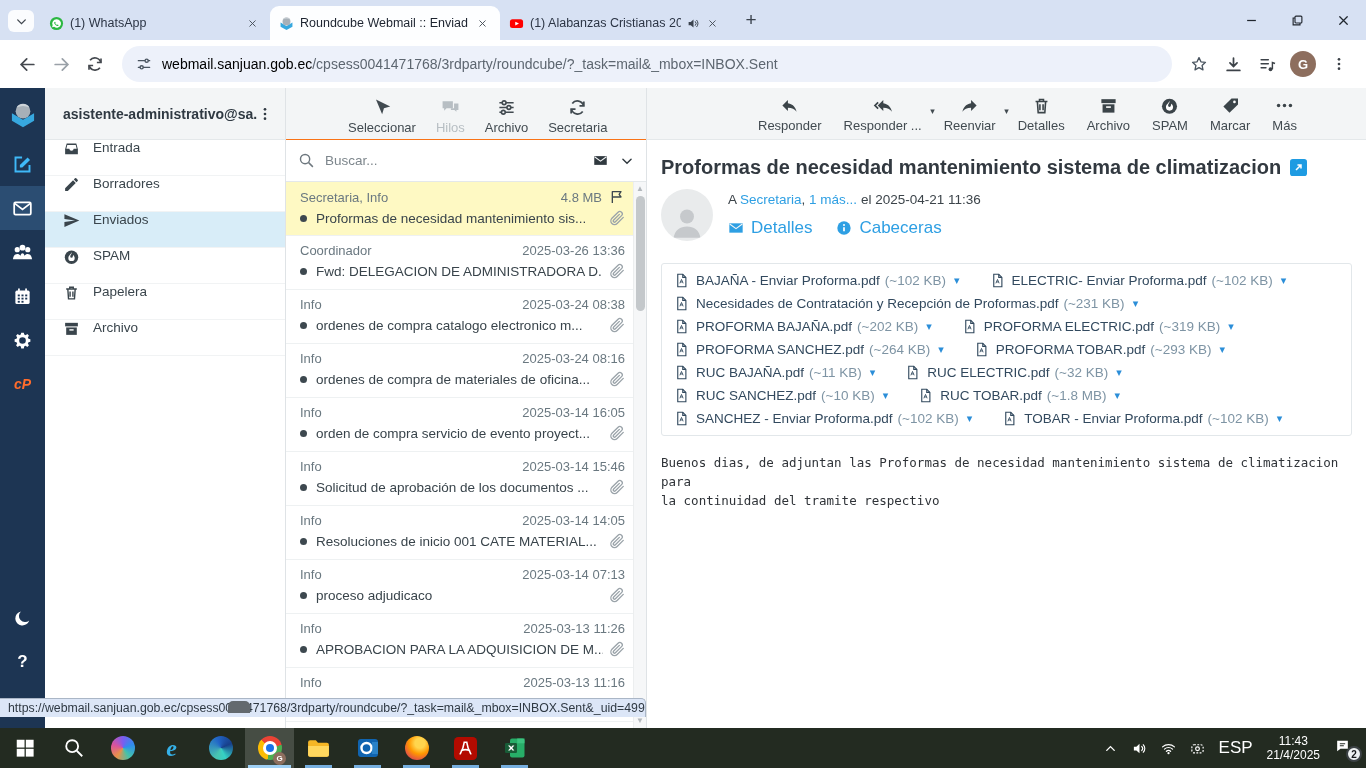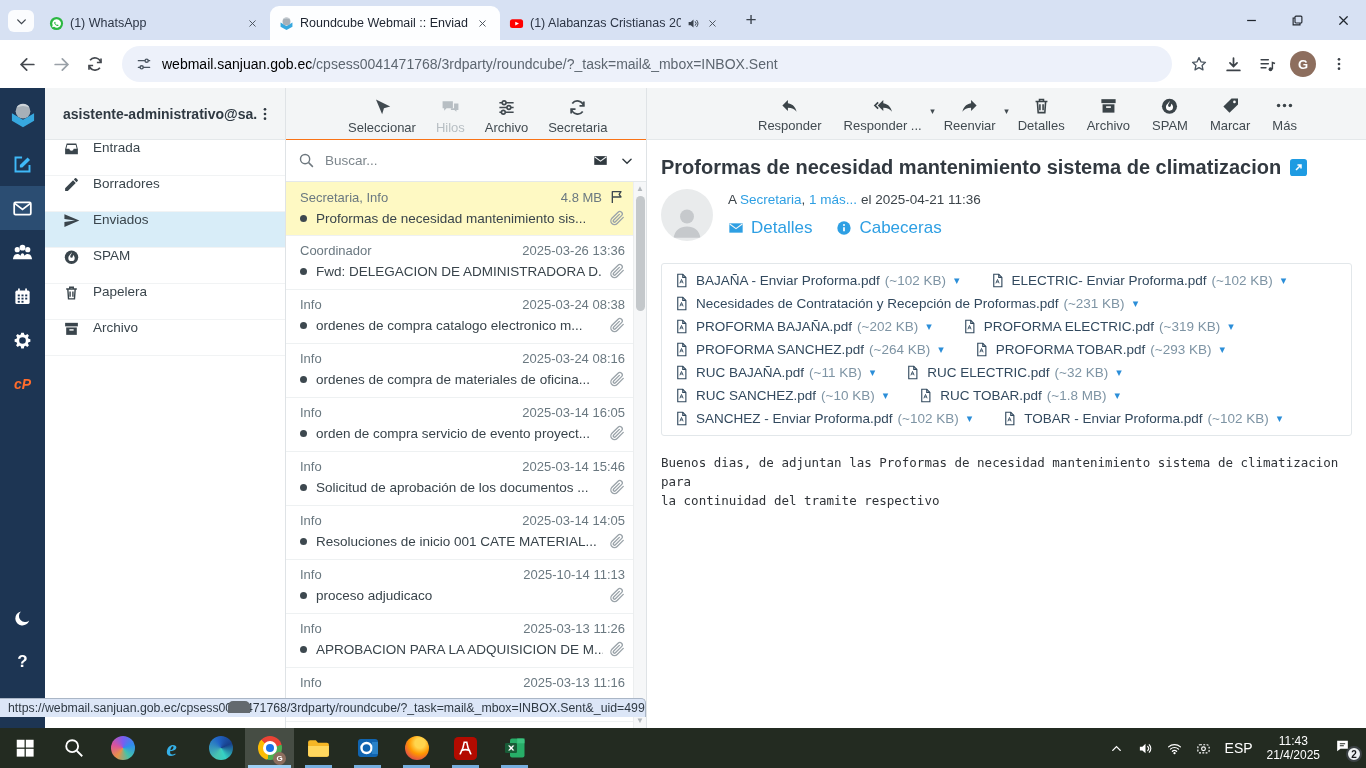--- a/index.html
+++ b/index.html
@@ -106,21 +106,21 @@
   .handle{position:absolute;left:228px;top:701px;width:22px;height:12px;background:#63696e;border-radius:5px 5px 0 0;z-index:6}
 
   
   .taskbar{position:absolute;left:0;bottom:0;width:100%;height:40px;background:#232b21;display:flex;align-items:center;z-index:10}
   .tile{width:49px;height:40px;display:flex;align-items:center;justify-content:center;position:relative;flex-shrink:0}
   .tile.active{background:rgba(255,255,255,.16)}
   .run::after{content:"";position:absolute;bottom:0;left:11px;right:11px;height:3px;background:#76aede}
   .tile.active.run::after{left:3px;right:3px;background:#9fd0f5}
   .tray{margin-left:auto;display:flex;align-items:center;gap:14px;padding-right:10px;color:#fff}
   .trayic{width:15px;height:15px;color:#fff}
-  .lang{font-size:14px}
+  .lang{font-size:17px}
   .clock{font-size:12px;text-align:center;line-height:14px}
   .notif{position:relative;width:22px;height:20px}
   .notif .nic{width:17px;height:16px;color:#fff}
   .badge{position:absolute;right:-6px;bottom:-4px;width:16px;height:16px;border-radius:50%;background:#eef1f2;border:2px solid #3c4245;color:#16181a;font-size:10px;font-weight:bold;display:flex;align-items:center;justify-content:center}
 
   
   .chromeball{width:24px;height:24px;border-radius:50%;background:conic-gradient(from -45deg,#ea4335 0 33%,#4caf50 33% 66%,#fbbc05 66% 100%);position:relative}
   .chromeball::before{content:"";position:absolute;inset:5px;border-radius:50%;background:#fff}
   .chromeball::after{content:"";position:absolute;inset:8px;border-radius:50%;background:#1a73e8}
   .gbadge{position:absolute;right:8px;bottom:3px;width:13px;height:13px;border-radius:50%;background:#8d6e5e;color:#fff;font-size:8px;font-weight:bold;display:flex;align-items:center;justify-content:center;z-index:2}
@@ -707,21 +707,21 @@
               <span class="dot"></span>
               <span class="msub">Resoluciones de inicio 001 CATE MATERIAL...</span>
               <svg class="mclip">
                 <use href="#s-clip"></use>
               </svg>
             </div>
         </div>
         <div class="msg">
           <div class="m1">
               <span class="mfrom">Info</span>
-              <span class="mmeta">2025-10-14 11:13</span>
+              <span class="mmeta">2025-03-14 07:13</span>
             </div>
           <div class="m2">
               <span class="dot"></span>
               <span class="msub">proceso adjudicaco</span>
               <svg class="mclip">
                 <use href="#s-clip"></use>
               </svg>
             </div>
         </div>
         <div class="msg">

